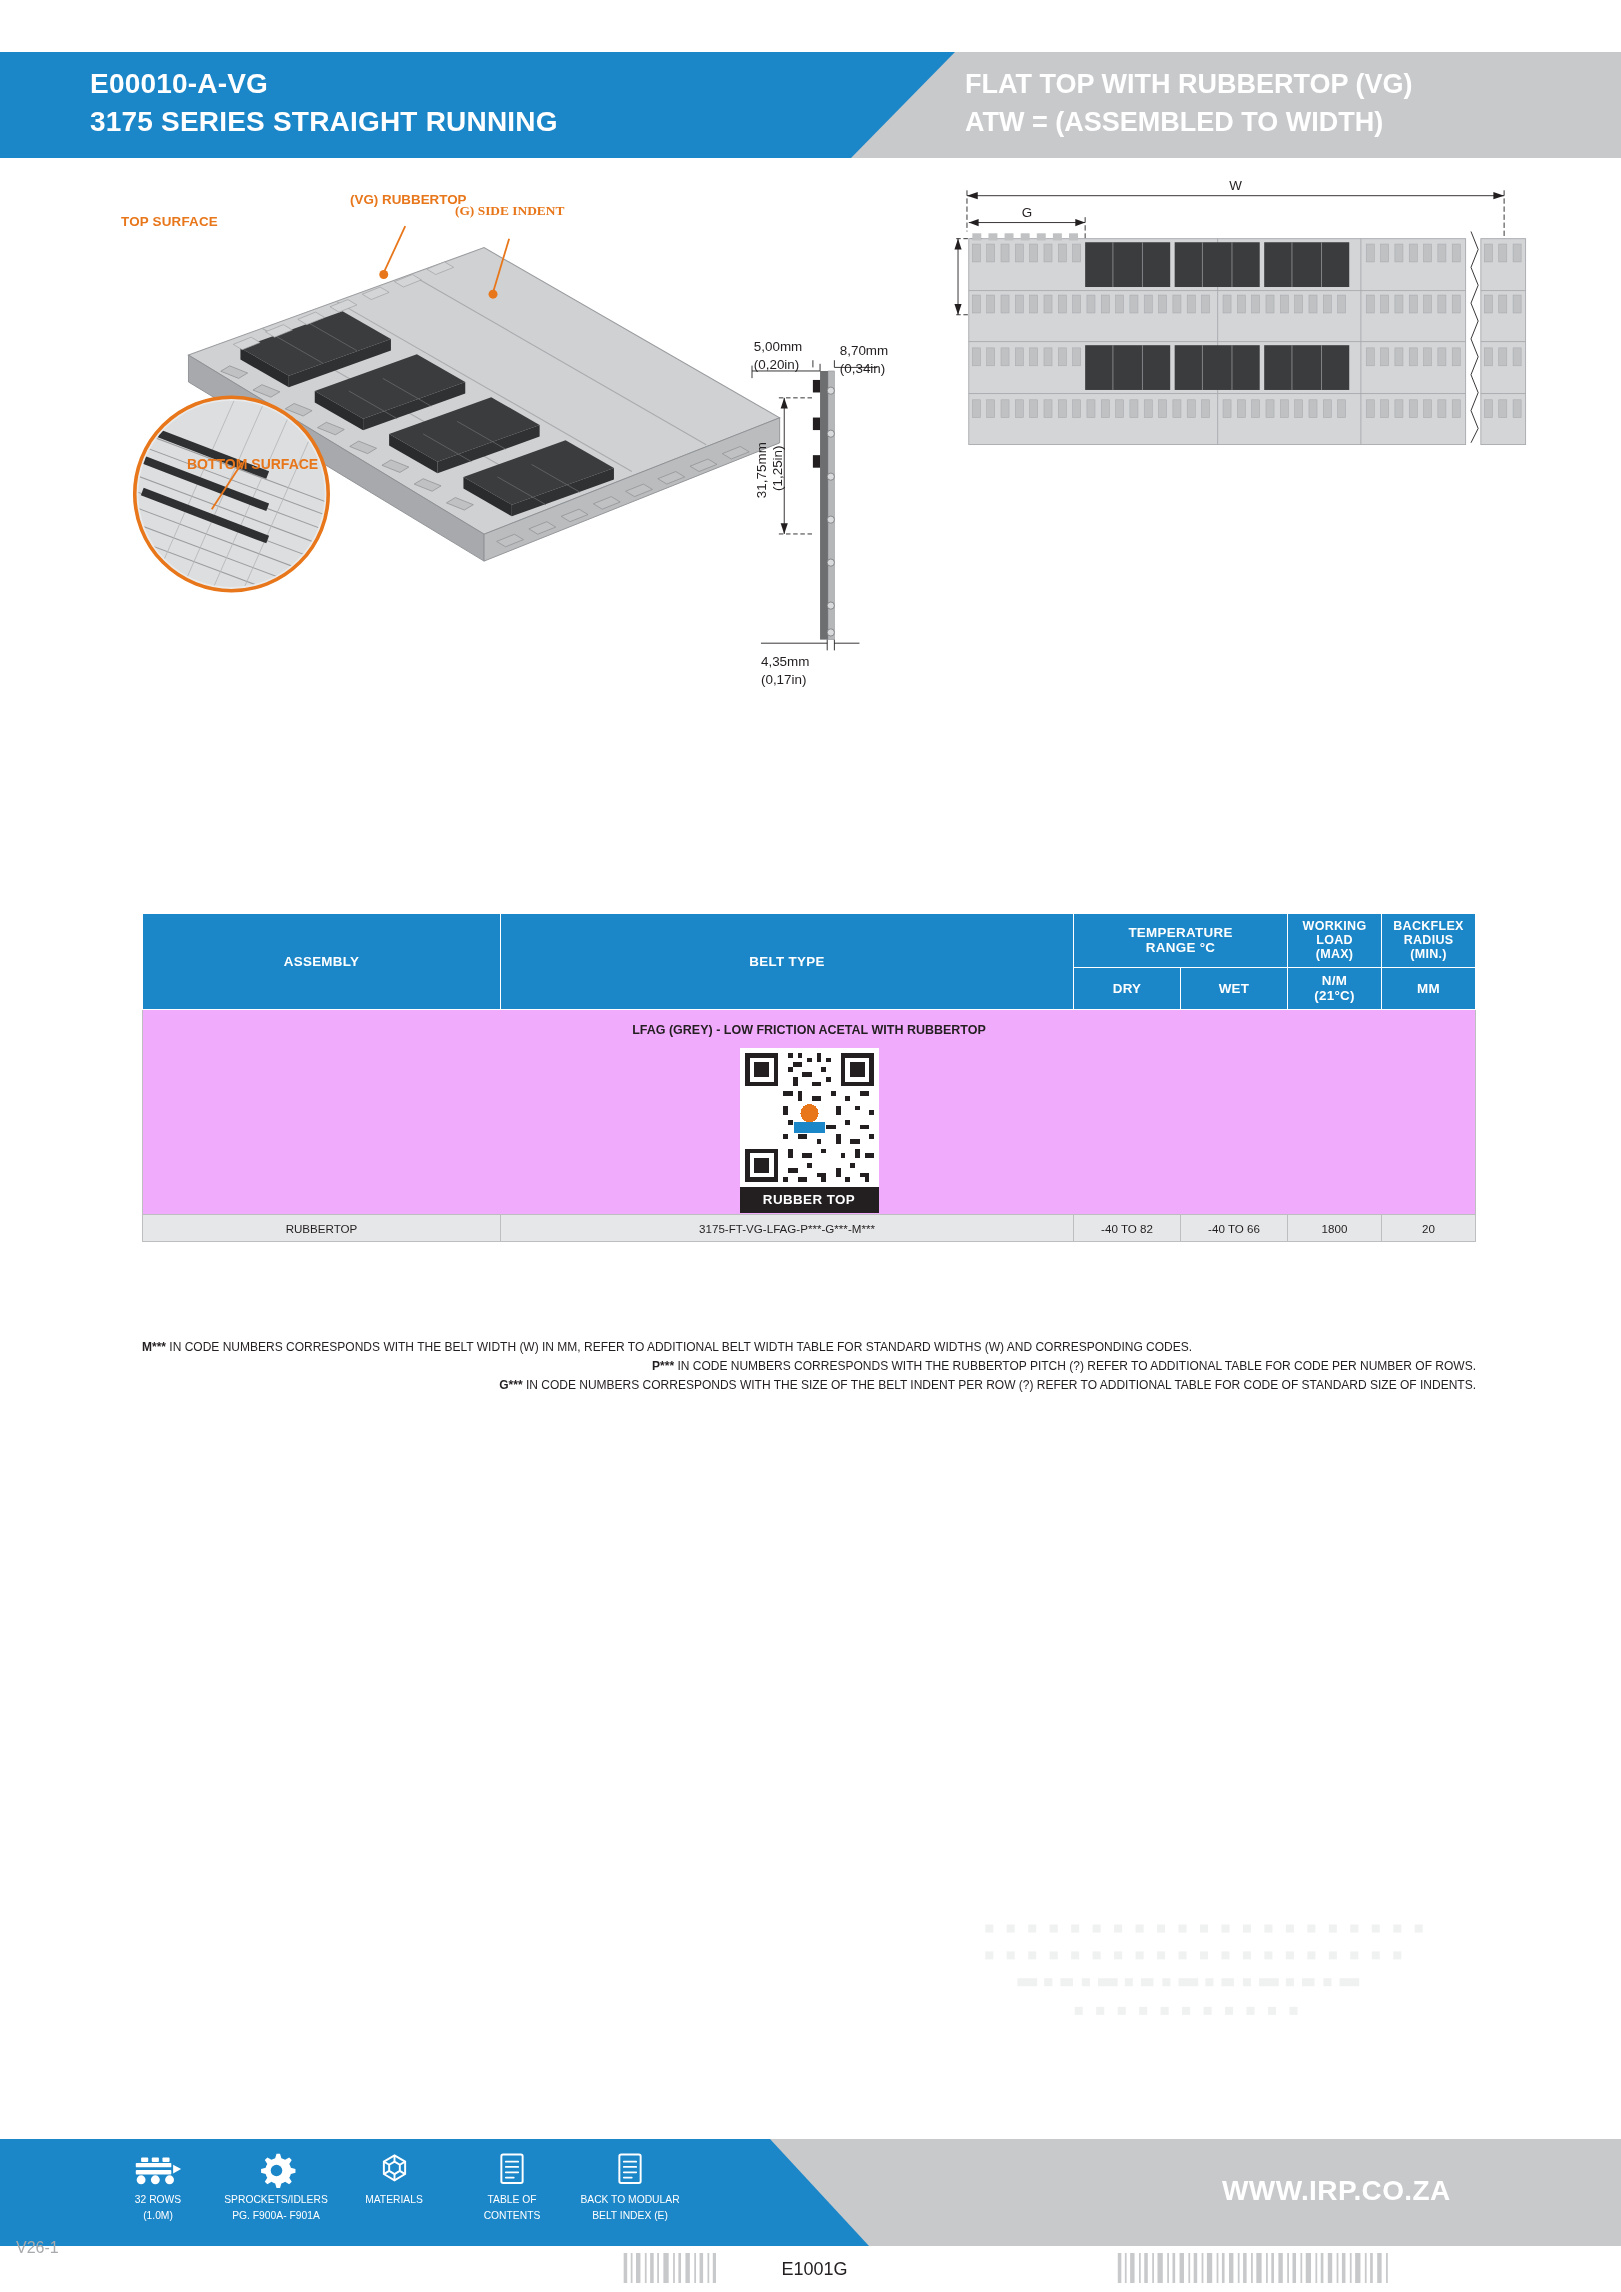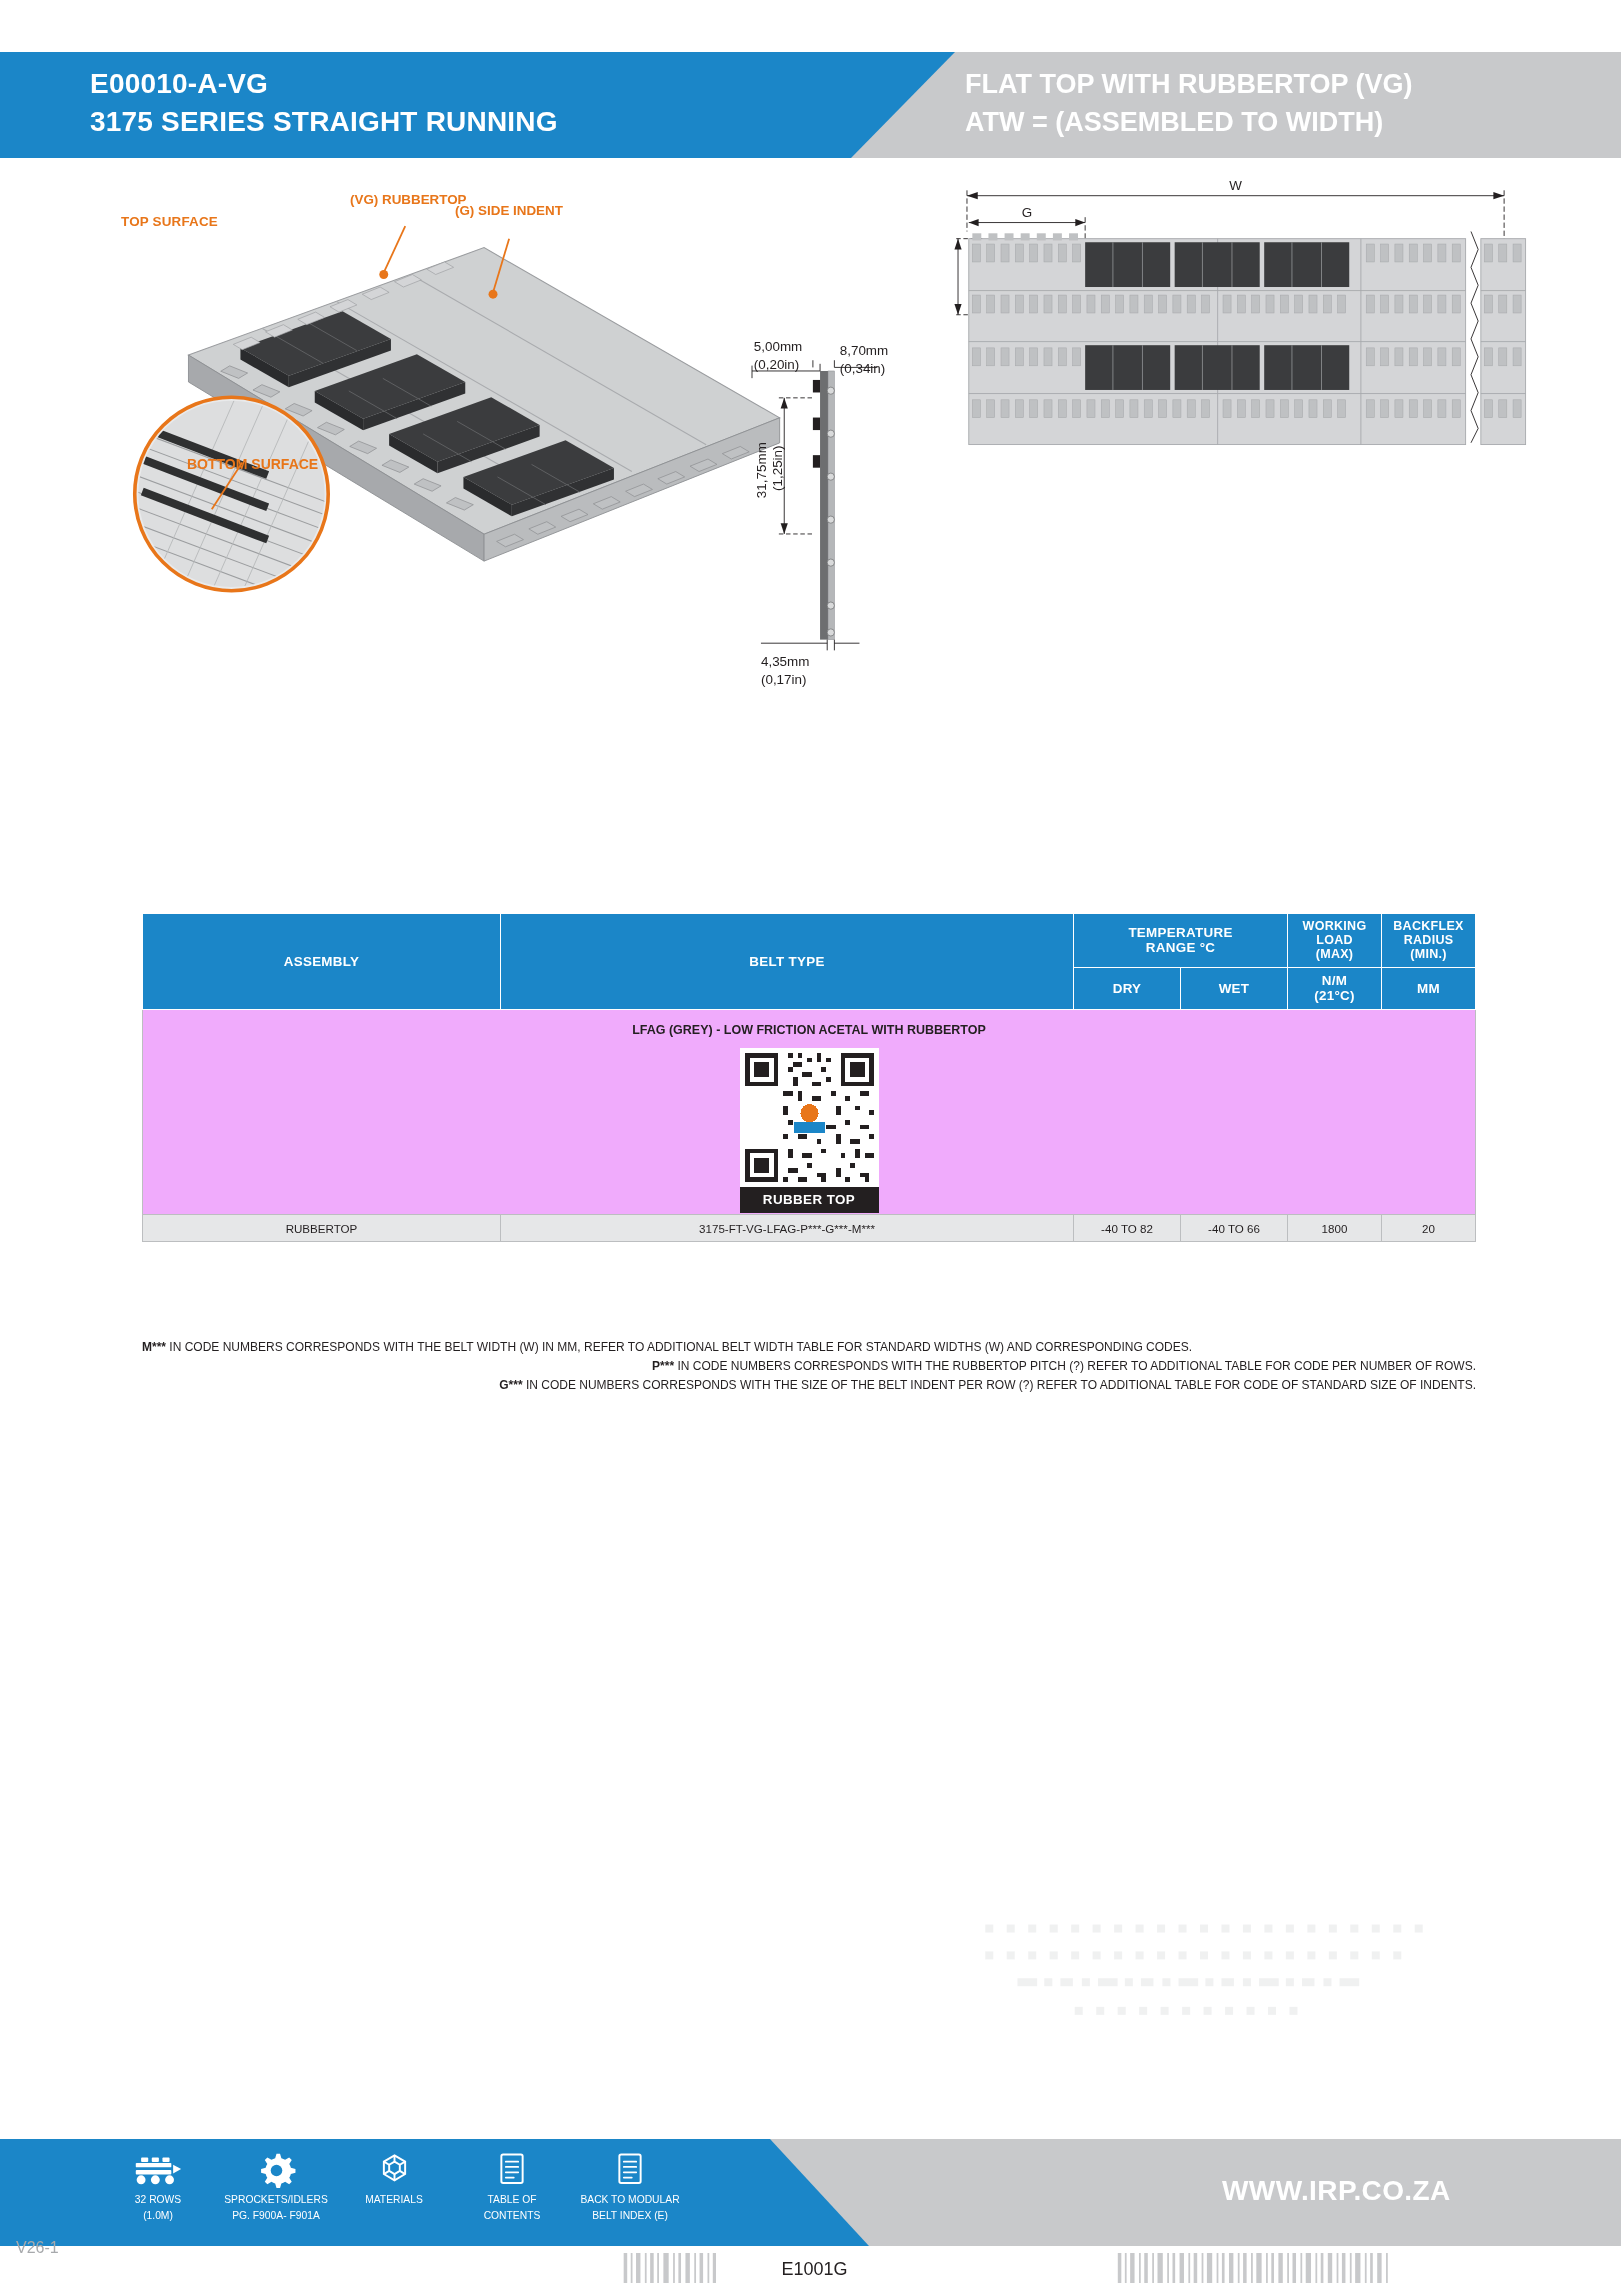--- a/index.html
+++ b/index.html
@@ -57,21 +57,21 @@
   .label-top-surface {
     position: absolute; top: 47px; left: 40px;
     color: #E8761A; font-weight: bold; font-size: 13.4px; letter-spacing: 0.2px;
   }
   .label-rubbertop {
     position: absolute; top: 25px; left: 269px;
     color: #E8761A; font-weight: bold; font-size: 13.4px;
   }
   .label-side-indent {
     position: absolute; top: 36px; left: 374px;
-    color: #E8761A; font-weight: bold; font-size: 13.4px;
+    color: #E8761A; font-weight: bold; font-size: 13.4px; font-family: Liberation Serif, serif;
   }
   .label-bottom-surface {
     position: absolute; top: 289px; left: 106px;
     color: #E8761A; font-weight: bold; font-size: 14px;
   }
 
   
   .topview-wrap { position: absolute; top: 18px; left: 949px; width: 591px; height: 376px; }
 
   

